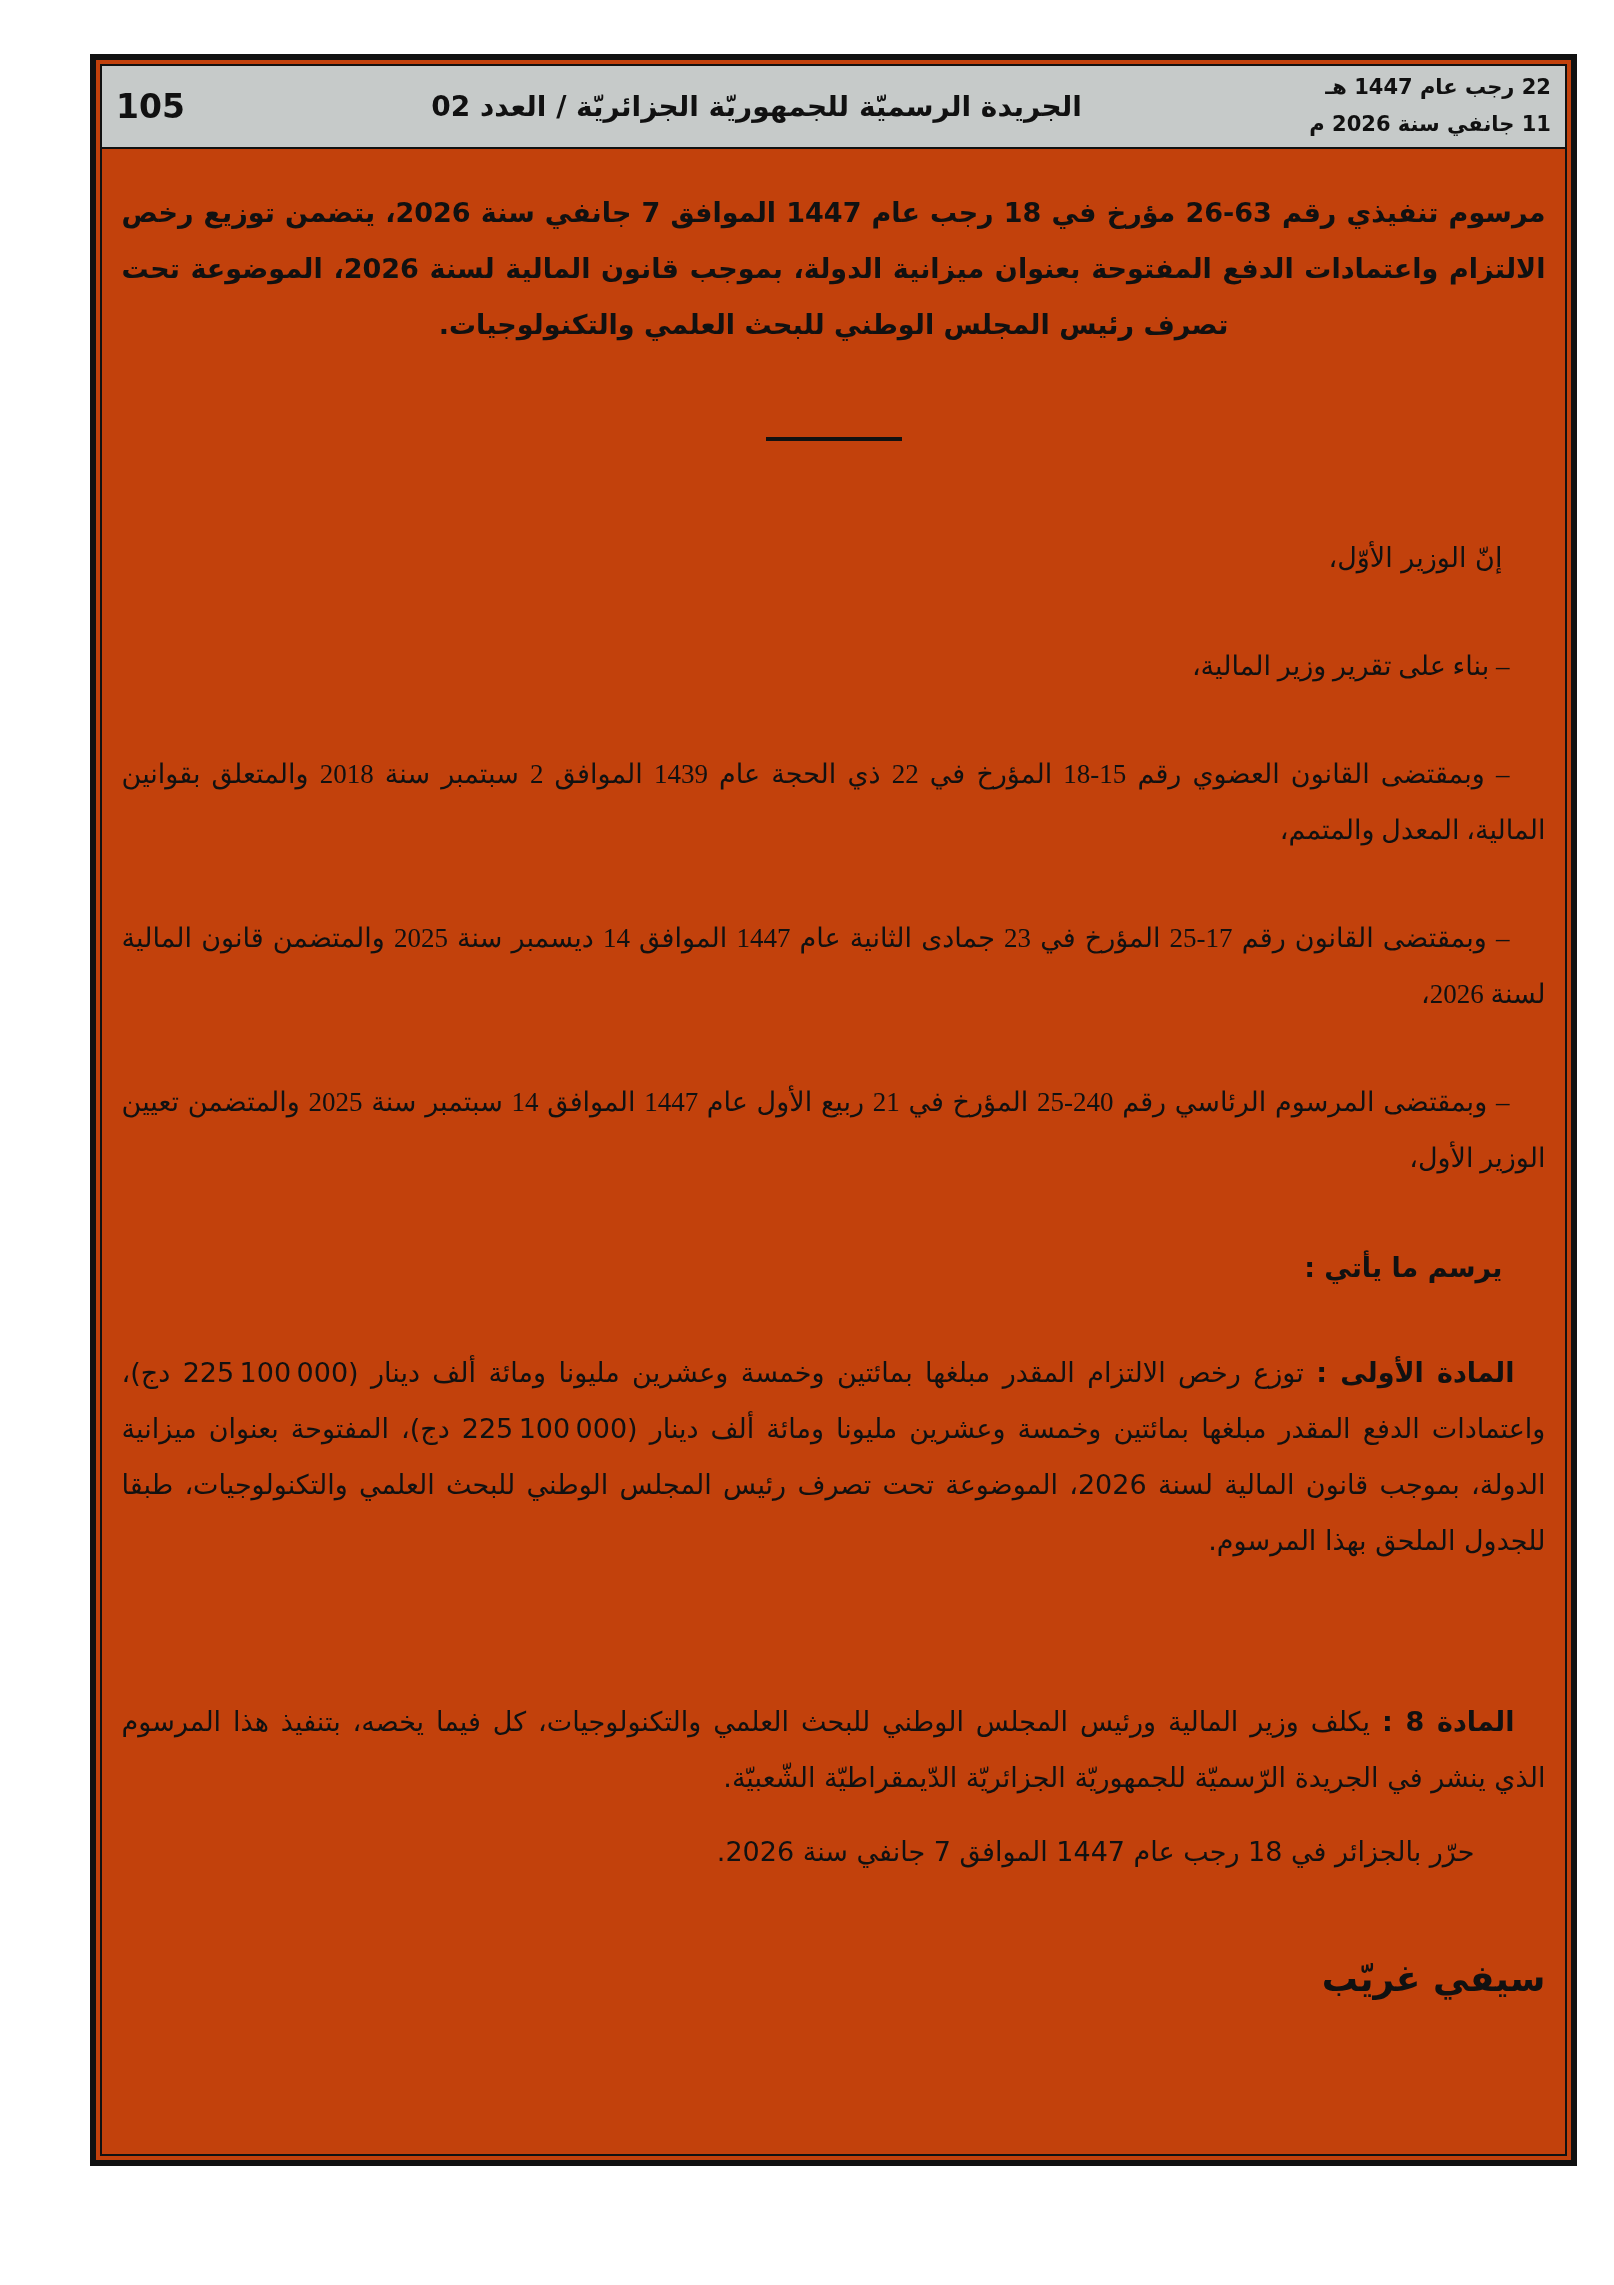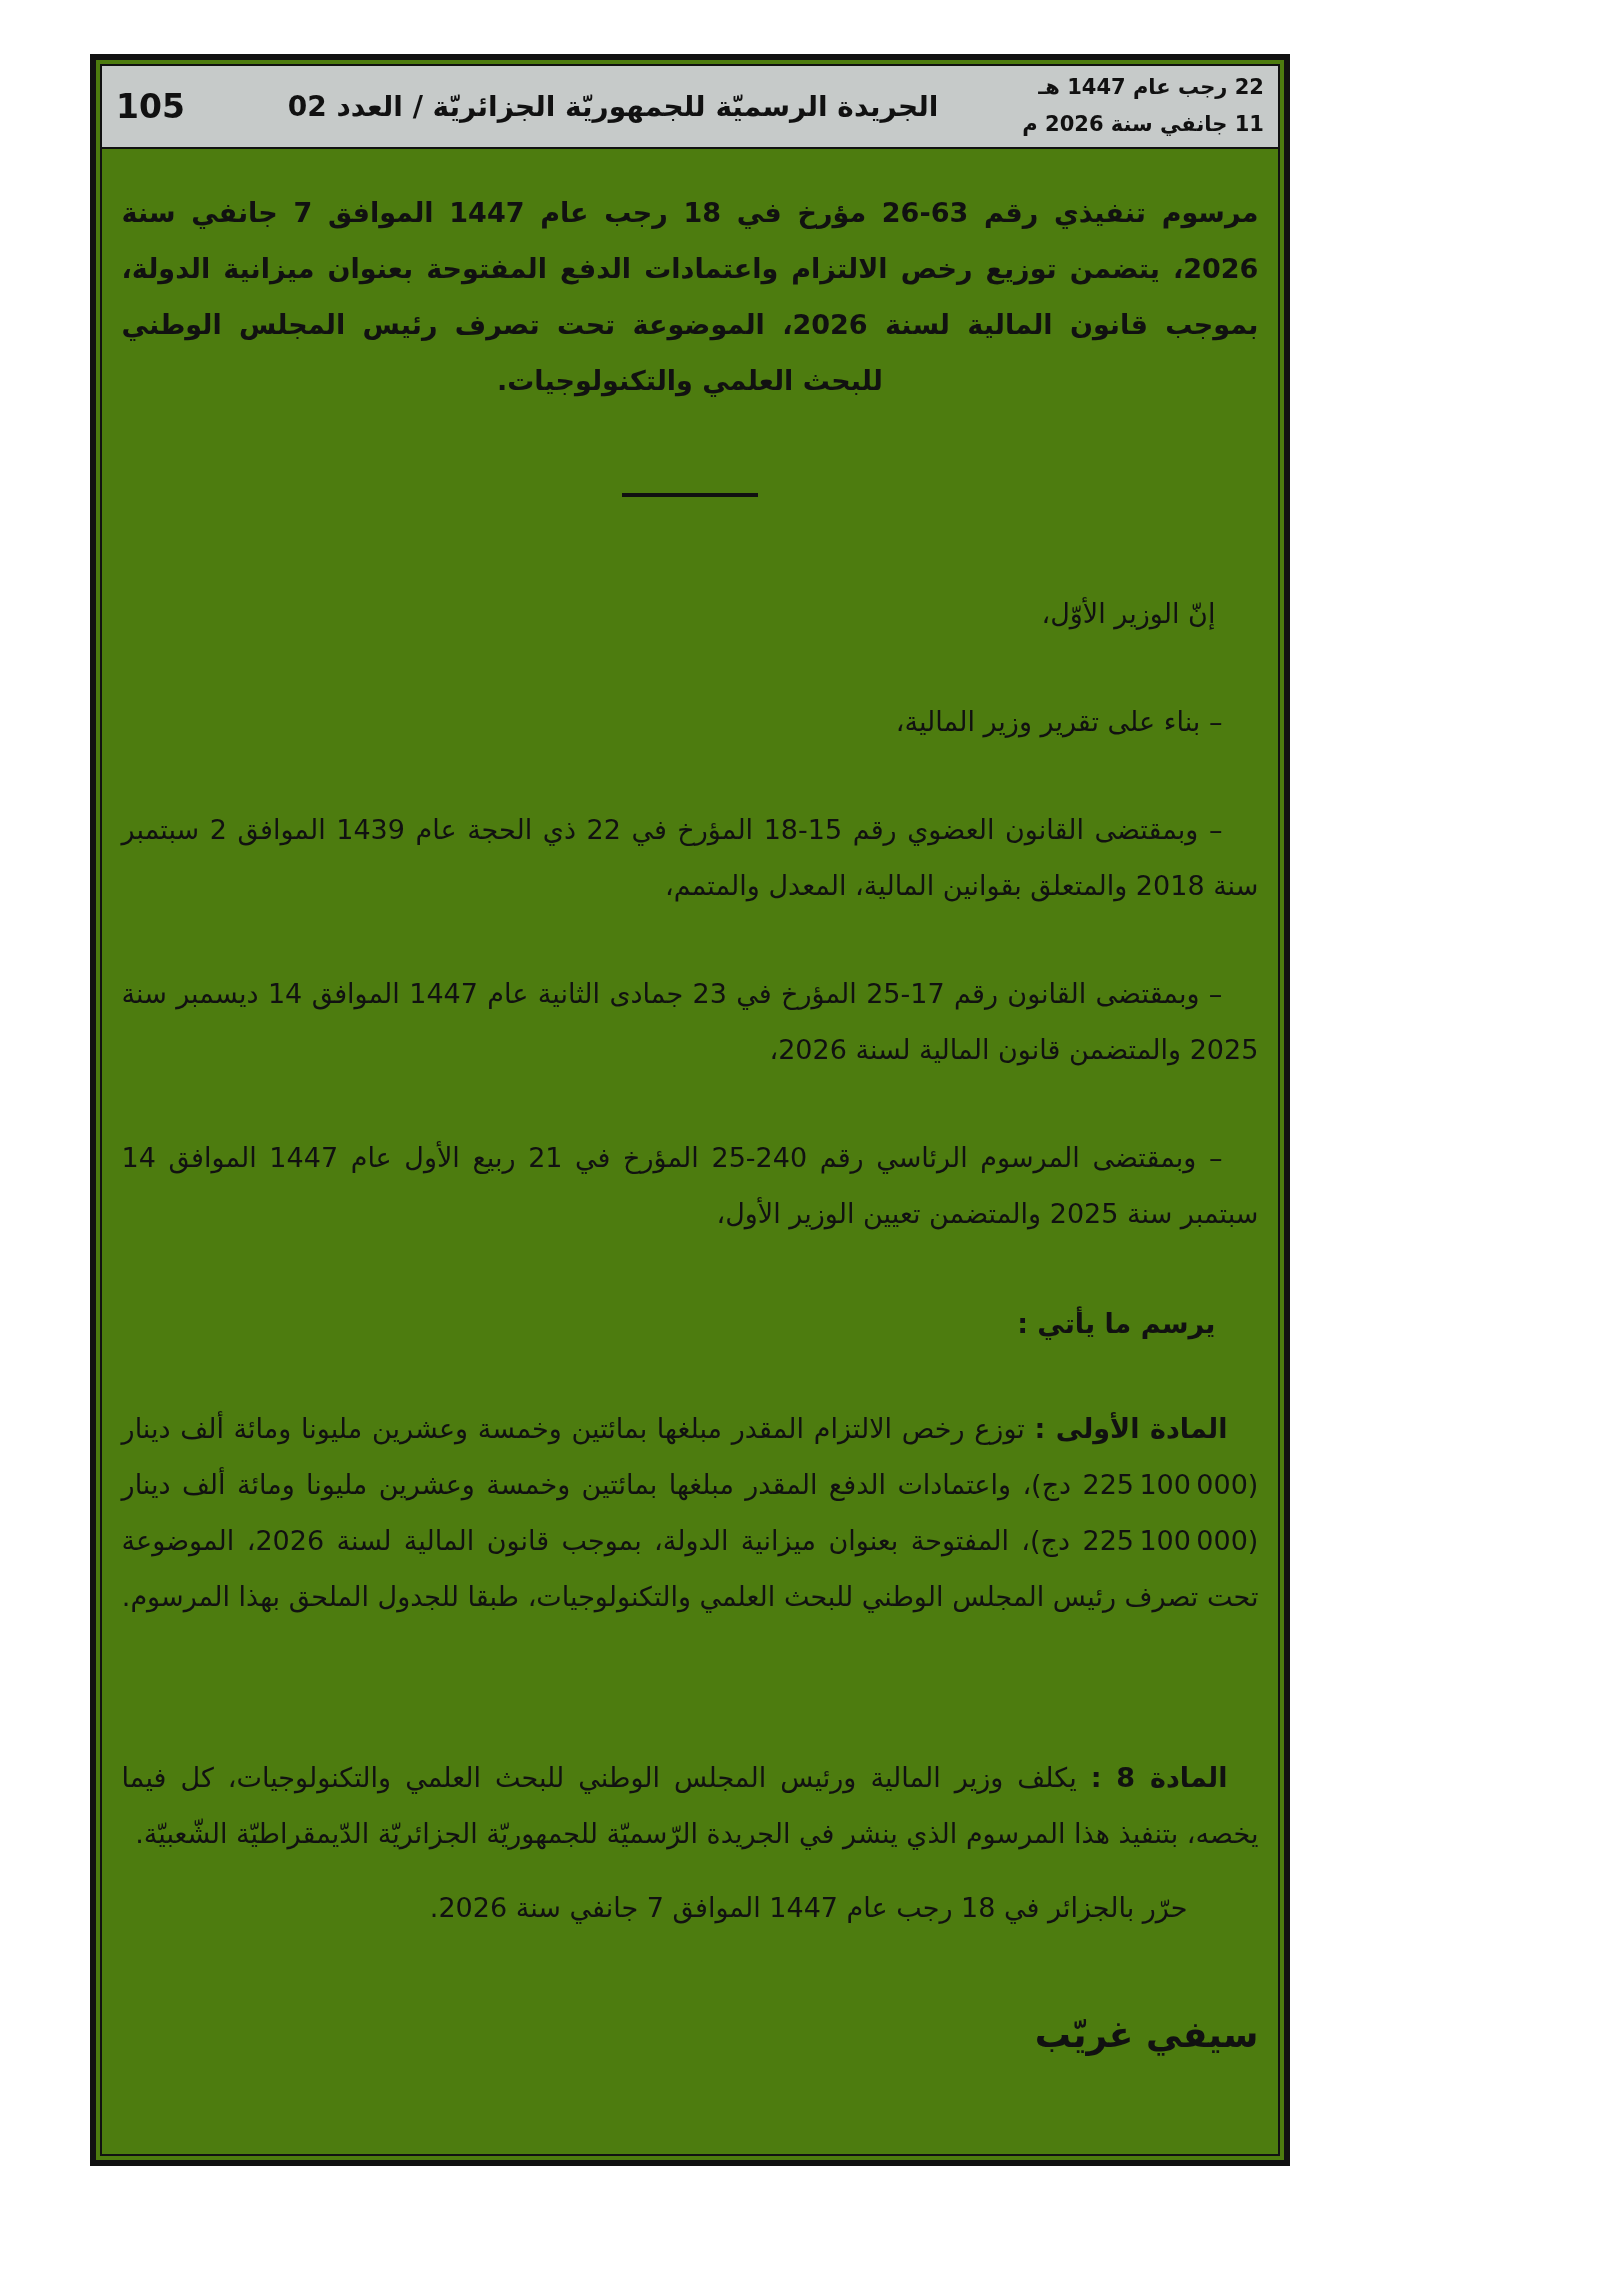--- a/index.html
+++ b/index.html
@@ -2,22 +2,22 @@
 <html lang="ar" style="font-size:14.5px"><head>
 <meta charset="utf-8">
 <style>
   html, body { margin:0; padding:0; }
   body {
     width:1615px; height:2285px; position:relative;
     background:#ffffff; color:#111111;
     font-family:"DejaVu Sans", sans-serif;
   }
   .frame {
-    position:absolute; left:90px; top:54px; width:1200px; height:2112px;
-    border:6.3px solid #111; box-sizing:border-box; background:#4d7c0f;
+    position:absolute; left:90px; top:54px; width:1487px; height:2112px;
+    border:6.3px solid #111; box-sizing:border-box; background:#c2410c;
   }
   .frame-inner {
     position:absolute; top:3.6px; left:3.6px; right:3.6px; bottom:3.6px;
     border:2.7px solid #111; overflow:hidden;
     display:flex; flex-direction:column;
   }
   .band {
     background:#c6cac9; border-bottom:2.7px solid #111;
     height:83px; flex:0 0 83px;
     display:flex; align-items:center; padding:0 14.5px; box-sizing:border-box;
@@ -35,21 +35,21 @@
   .content p { margin:0; }
   .title-p {
     font-weight:700; text-align:justify; text-align-last:center;
     margin-top:36px !important;
   }
   .sep {
     width:136px; height:0px; border:none; border-top:4.5px solid #111;
     margin:84px auto 0 auto;
   }
   .intro { text-align:right; padding-left:0; padding-right:43px; margin-top:89px !important; }
-  .visa  { text-align:justify; text-indent:36px; margin-top:52px !important; }
+  .visa  { text-align:justify; text-indent:36px; margin-top:52px !important;font-family:Liberation Serif, serif; }
   .enact { font-weight:700; text-align:right; padding-right:43px; margin-top:54px !important; }
   .article { text-align:justify; text-indent:31px; margin-top:49px !important; }
   .article .lead { font-weight:700; }
   .article-2 { margin-top:125px !important; }
   .dateline { text-align:right; padding-right:71px; margin-top:18px !important; }
   .signature {
     text-align:right; padding-left:74px; margin-top:71px !important;
     font-weight:700; font-size:36px;
   }
 </style>

